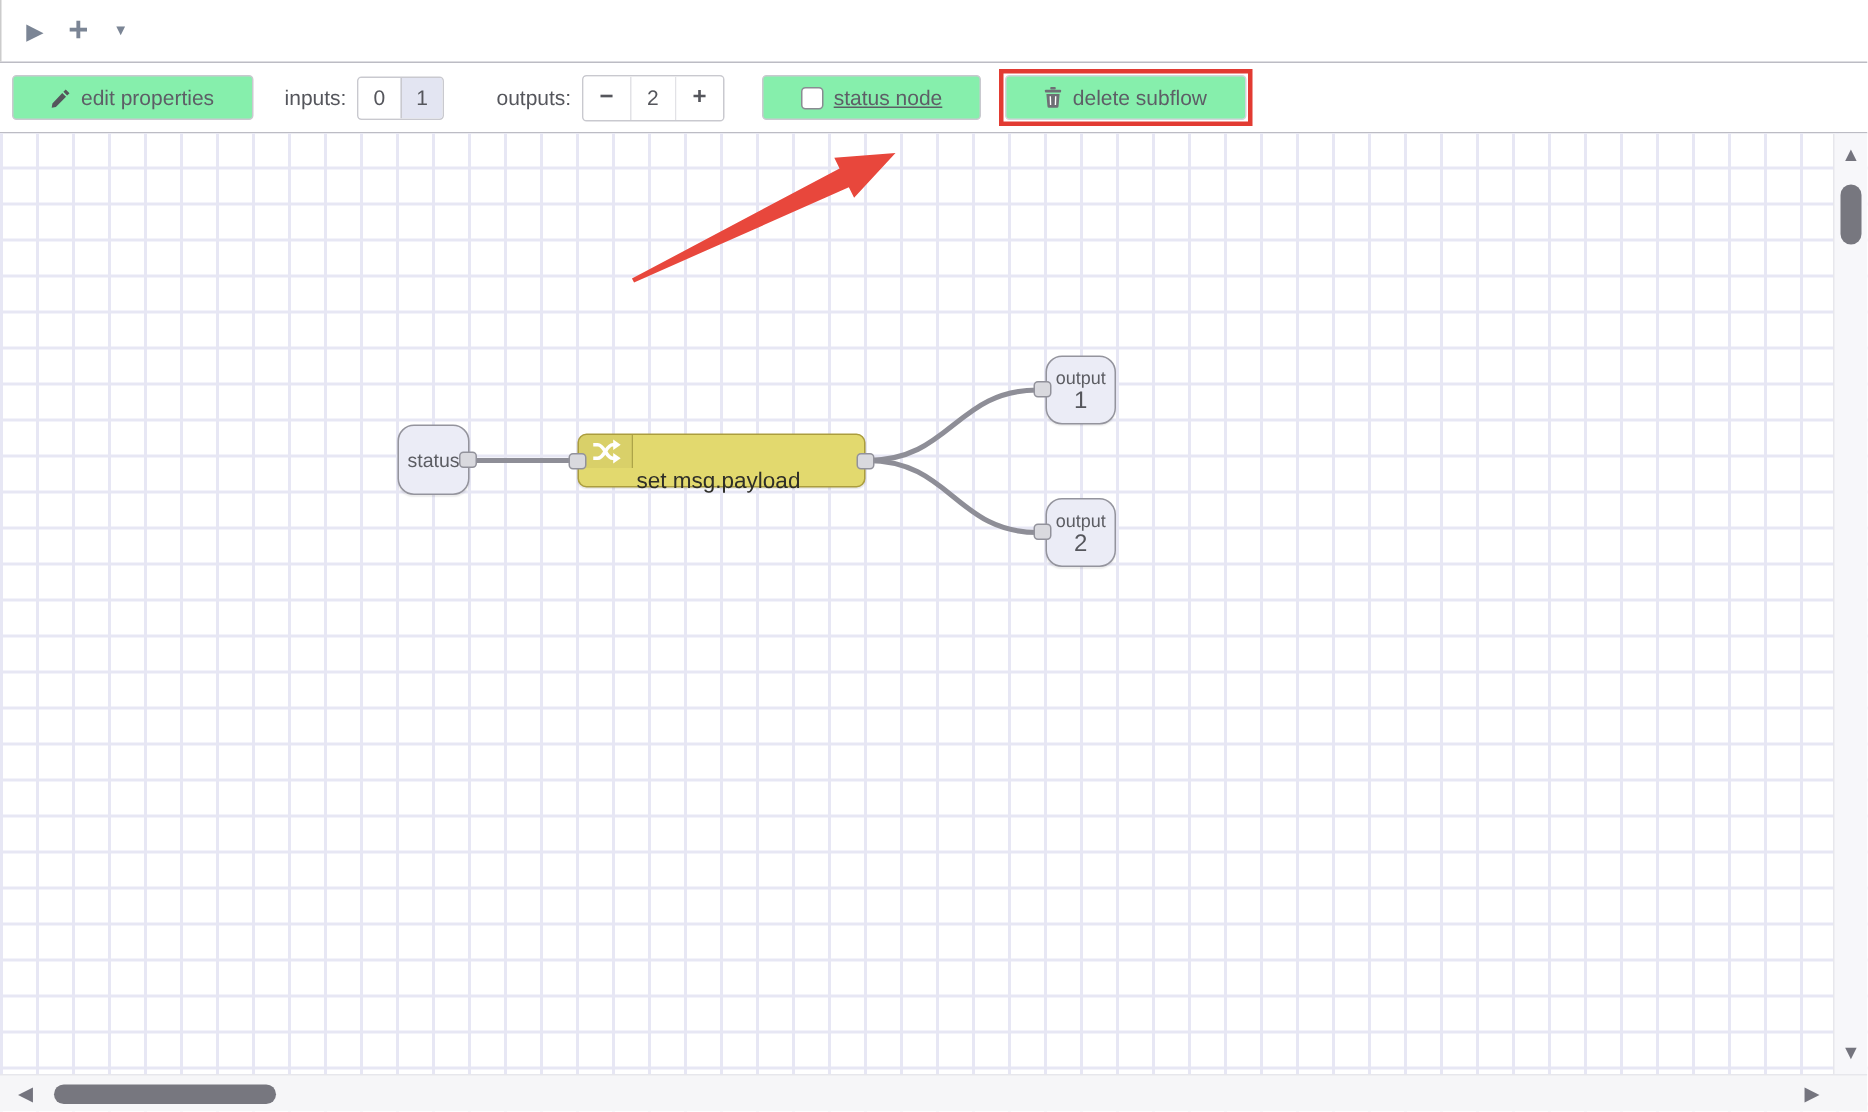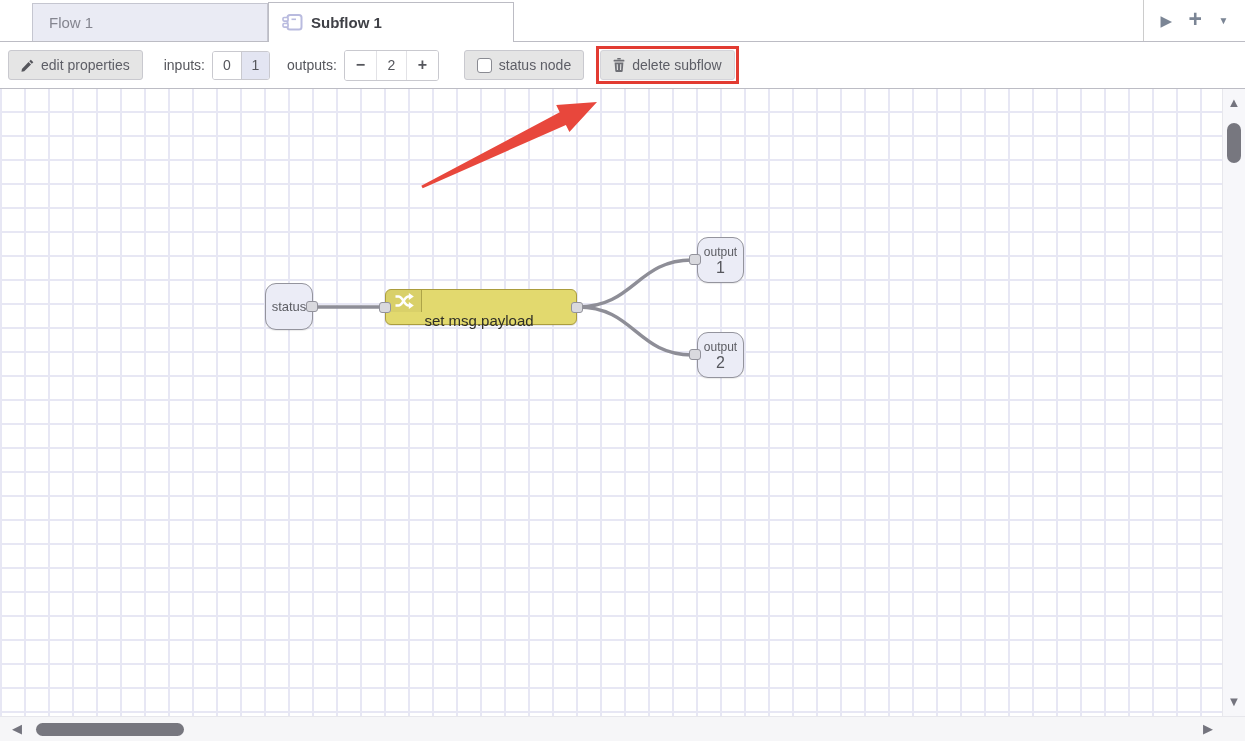--- a/index.html
+++ b/index.html
@@ -14,21 +14,21 @@
   .tab.inactive { margin-left:32px; width:236px; background:#eaebf4; border:1px solid #c5c6d0; border-bottom:none; color:#84858f; padding-left:16px; }
   .tab.active { width:246px; background:#fff; border:1px solid #bcbcc4; border-bottom:none; color:#3f4046; font-weight:bold; padding-left:13px; height:40px; margin-bottom:-1px; position:relative; z-index:2; gap:8px; }
   .subflow-icon svg { display:block; }
   .tab-actions { width:102px; height:100%; border-left:1px solid #ccc; display:flex; align-items:center; justify-content:space-evenly; color:#7b8595; }
   .ta-play { font-size:15px; cursor:pointer; }
   .ta-plus { font-size:23px; font-weight:bold; line-height:1; cursor:pointer; margin-top:-3px; }
   .ta-caret { font-size:10px; cursor:pointer; }
 
   
   .toolbar { height:47px; background:#fff; border-bottom:1px solid #bcbcc4; display:flex; align-items:center; flex:0 0 auto; font-size:14px; color:#5d5e66; }
-  .tb-btn { display:inline-flex; align-items:center; gap:7px; background:#e5e5e5; border:1px solid #c9c9cf; border-radius:3px; height:30px; padding:0 12px; font-size:14px; color:#5d5e66; cursor:pointer; font-family:inherit; }
+  .tb-btn { display:inline-flex; align-items:center; gap:7px; background:#86efac; border:1px solid #c9c9cf; border-radius:3px; height:30px; padding:0 25px; font-size:14px; color:#5d5e66; cursor:pointer; font-family:inherit; }
   .tb-label { color:#55565c; }
   .seg-group { display:inline-flex; border:1px solid #c9c9cf; border-radius:3px; overflow:hidden; height:29px; }
   .seg { width:28px; display:flex; align-items:center; justify-content:center; background:#fff; font-size:14px; color:#55565c; cursor:pointer; border:none; font-family:inherit; }
   .seg + .seg { border-left:1px solid #c9c9cf; }
   .seg.sel { background:#e3e5f2; }
   .spin-group { display:inline-flex; border:1px solid #c9c9cf; border-radius:3px; overflow:hidden; height:31px; }
   .spin-btn { width:31px; display:flex; align-items:center; justify-content:center; background:#fff; font-size:16px; font-weight:bold; color:#55565c; cursor:pointer; border:none; font-family:inherit; }
   .spin-val { width:31px; display:flex; align-items:center; justify-content:center; background:#fff; border-left:1px solid #e2e2e6; border-right:1px solid #e2e2e6; font-size:14px; color:#55565c; }
   .checkbox { width:15px; height:15px; border:1.5px solid #8a8b92; border-radius:3px; background:#fff; display:inline-block; }
   .red-box { border:3px solid #e23b32; padding:1px; display:inline-flex; }
@@ -57,36 +57,20 @@
   .hscroll .arr-left { position:absolute; left:12px; top:4px; color:#74747e; font-size:13px; cursor:pointer; }
   .hscroll .arr-right { position:absolute; right:32px; top:4px; color:#74747e; font-size:13px; cursor:pointer; }
   .hthumb { position:absolute; left:36px; top:6px; width:148px; height:13px; background:#77777f; border-radius:7px; cursor:pointer; }
 </style>
 </head>
 <body>
 
 <div class="app">
 
   <div class="tabbar">
-    <div class="tabs">
-      <div class="tab inactive">
-        <span>Flow 1</span>
-      </div>
-      <div class="tab active">
-        <span class="subflow-icon">
-          <svg width="21" height="17" viewBox="0 0 21 17">
-            <rect x="5.5" y="1" width="14" height="14.5" rx="2.5" fill="none" stroke="#b9bbdf" stroke-width="2"></rect>
-            <rect x="1" y="3.5" width="5" height="3.6" rx="1" fill="#fff" stroke="#b9bbdf" stroke-width="1.6"></rect>
-            <rect x="1" y="9.5" width="5" height="3.6" rx="1" fill="#fff" stroke="#b9bbdf" stroke-width="1.6"></rect>
-            <line x1="9.5" y1="5.3" x2="14" y2="5.3" stroke="#b9bbdf" stroke-width="1.6"></line>
-          </svg>
-        </span>
-        <span>Subflow 1</span>
-      </div>
-    </div>
     <div class="tab-actions">
       <span class="ta-play">▶</span>
       <span class="ta-plus">+</span>
       <span class="ta-caret">▼</span>
     </div>
   </div>
 
   <div class="toolbar">
     <button class="tb-btn" style="margin-left:8px;">
       <span class="icon-pencil">
@@ -96,28 +80,28 @@
       </span>
       <span>edit properties</span>
     </button>
 
     <span class="tb-label" style="margin-left:21px;">inputs:</span>
     <div class="seg-group" style="margin-left:7px;">
       <button class="seg">0</button>
       <button class="seg sel">1</button>
     </div>
 
-    <span class="tb-label" style="margin-left:17px;">outputs:</span>
+    <span class="tb-label" style="margin-left:35px;">outputs:</span>
     <div class="spin-group" style="margin-left:7px;">
       <button class="spin-btn">−</button>
       <span class="spin-val">2</span>
       <button class="spin-btn">+</button>
     </div>
 
-    <button class="tb-btn" style="margin-left:25px;">
+    <button class="tb-btn" style="margin-left:25px;text-decoration:underline;">
       <span class="checkbox"></span>
       <span>status node</span>
     </button>
 
     <div class="red-box" style="margin-left:12px;">
       <button class="tb-btn" style="border-color:#d4d4da;">
         <span class="icon-trash">
           <svg width="12" height="14" viewBox="0 0 12 14">
             <rect x="4.2" y="0" width="3.6" height="1.6" rx="0.5" fill="#6e6f75"></rect>
             <rect x="0.6" y="1.8" width="10.8" height="1.8" rx="0.6" fill="#6e6f75"></rect>

